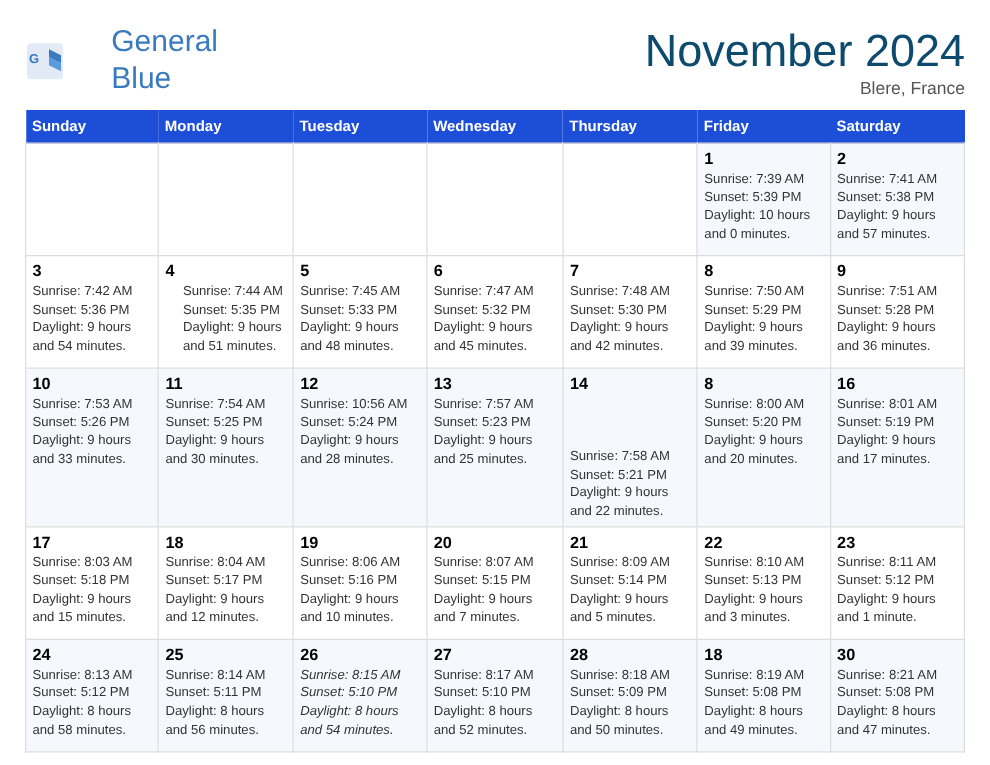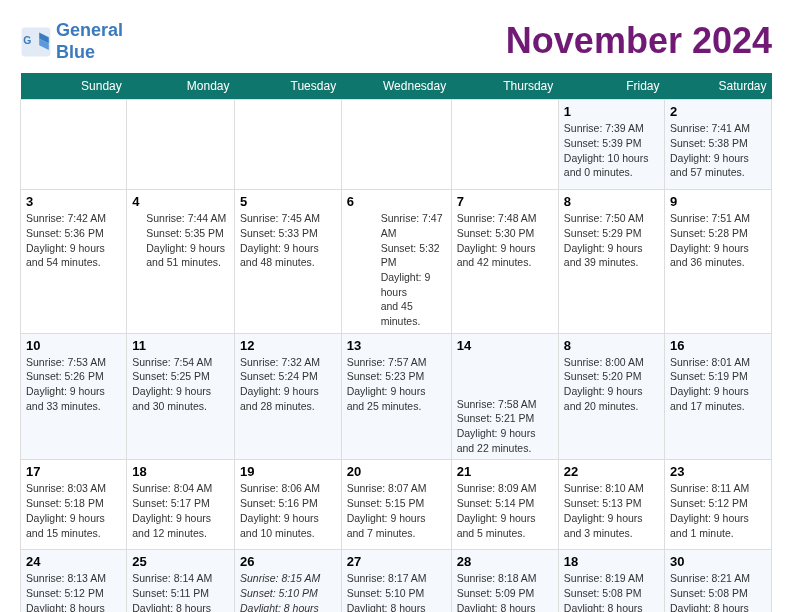--- a/index.html
+++ b/index.html
@@ -14,57 +14,58 @@
       display: flex;
       justify-content: space-between;
       align-items: flex-start;
       margin-bottom: 10px;
     }
     .logo {
       display: flex;
       align-items: center;
     }
     .logo-text {
-      font-size: 18px;
-      font-weight: bold;
+      font-size: 24px;
+      font-weight: normal;
       color: #333;
       line-height: 1.2;
+      margin-left: 33px;
     }
     .logo-text span {
       color: #3a7abf;
     }
     .logo-icon {
       width: 32px;
       height: 32px;
       margin-right: 4px;
     }
     .title-block {
       text-align: right;
     }
     .month-title {
       font-size: 36px;
-      color: #701a75;
-      font-weight: bold;
+      color: #0c4a6e;
+      font-weight: normal;
     }
     .location {
       font-size: 14px;
       color: #555;
     }
     table {
       width: 100%;
       border-collapse: collapse;
       font-size: 11px;
     }
     thead tr th {
-      background-color: #0f766e;
+      background-color: #1d4ed8;
       color: #fff;
-      text-align: right;
+      text-align: left;
       padding: 6px 5px;
       font-size: 12px;
-      font-weight: normal;
+      font-weight: bold;
     }
     tbody tr td {
       border: 1px solid #ddd;
       vertical-align: top;
       padding: 4px 5px;
       width: 113px;
       min-height: 80px;
       height: 90px;
       background: #fff;
     }
@@ -102,20 +103,21 @@
     </svg>
     <div>
       <div class="logo-text">
         <span>General</span><br>
         <span style="color:#3a7abf">Blue</span>
       </div>
     </div>
   </div>
   <div class="title-block">
     <div class="month-title">November 2024</div>
+    <div class="location">Blere, France</div>
   </div>
 </div>
 
 <table>
   <thead>
     <tr>
     <th>Sunday</th>
         <th>Monday</th>
         <th>Tuesday</th>
         <th>Wednesday</th>
@@ -163,21 +165,21 @@
         </td>
         <td>
           <span class="day-num">5</span>
           <div class="day-info" style="white-space: pre-line;">Sunrise: 7:45 AM
 Sunset: 5:33 PM
 Daylight: 9 hours
 and 48 minutes.</div>
         </td>
         <td>
           <span class="day-num">6</span>
-          <div class="day-info" style="white-space: pre-line; margin-left: 34px;">Sunrise: 7:47 AM
+          <div class="day-info" style="white-space: pre-line;">Sunrise: 7:47 AM
 Sunset: 5:32 PM
 Daylight: 9 hours
 and 45 minutes.</div>
         </td>
         <td>
           <span class="day-num">7</span>
           <div class="day-info" style="white-space: pre-line;">Sunrise: 7:48 AM
 Sunset: 5:30 PM
 Daylight: 9 hours
 and 42 minutes.</div>
@@ -207,21 +209,21 @@
         </td>
         <td>
           <span class="day-num">11</span>
           <div class="day-info" style="white-space: pre-line;">Sunrise: 7:54 AM
 Sunset: 5:25 PM
 Daylight: 9 hours
 and 30 minutes.</div>
         </td>
         <td>
           <span class="day-num">12</span>
-          <div class="day-info" style="white-space: pre-line;">Sunrise: 7:32 AM
+          <div class="day-info" style="white-space: pre-line;">Sunrise: 10:56 AM
 Sunset: 5:24 PM
 Daylight: 9 hours
 and 28 minutes.</div>
         </td>
         <td>
           <span class="day-num">13</span>
           <div class="day-info" style="white-space: pre-line;">Sunrise: 7:57 AM
 Sunset: 5:23 PM
 Daylight: 9 hours
 and 25 minutes.</div>

